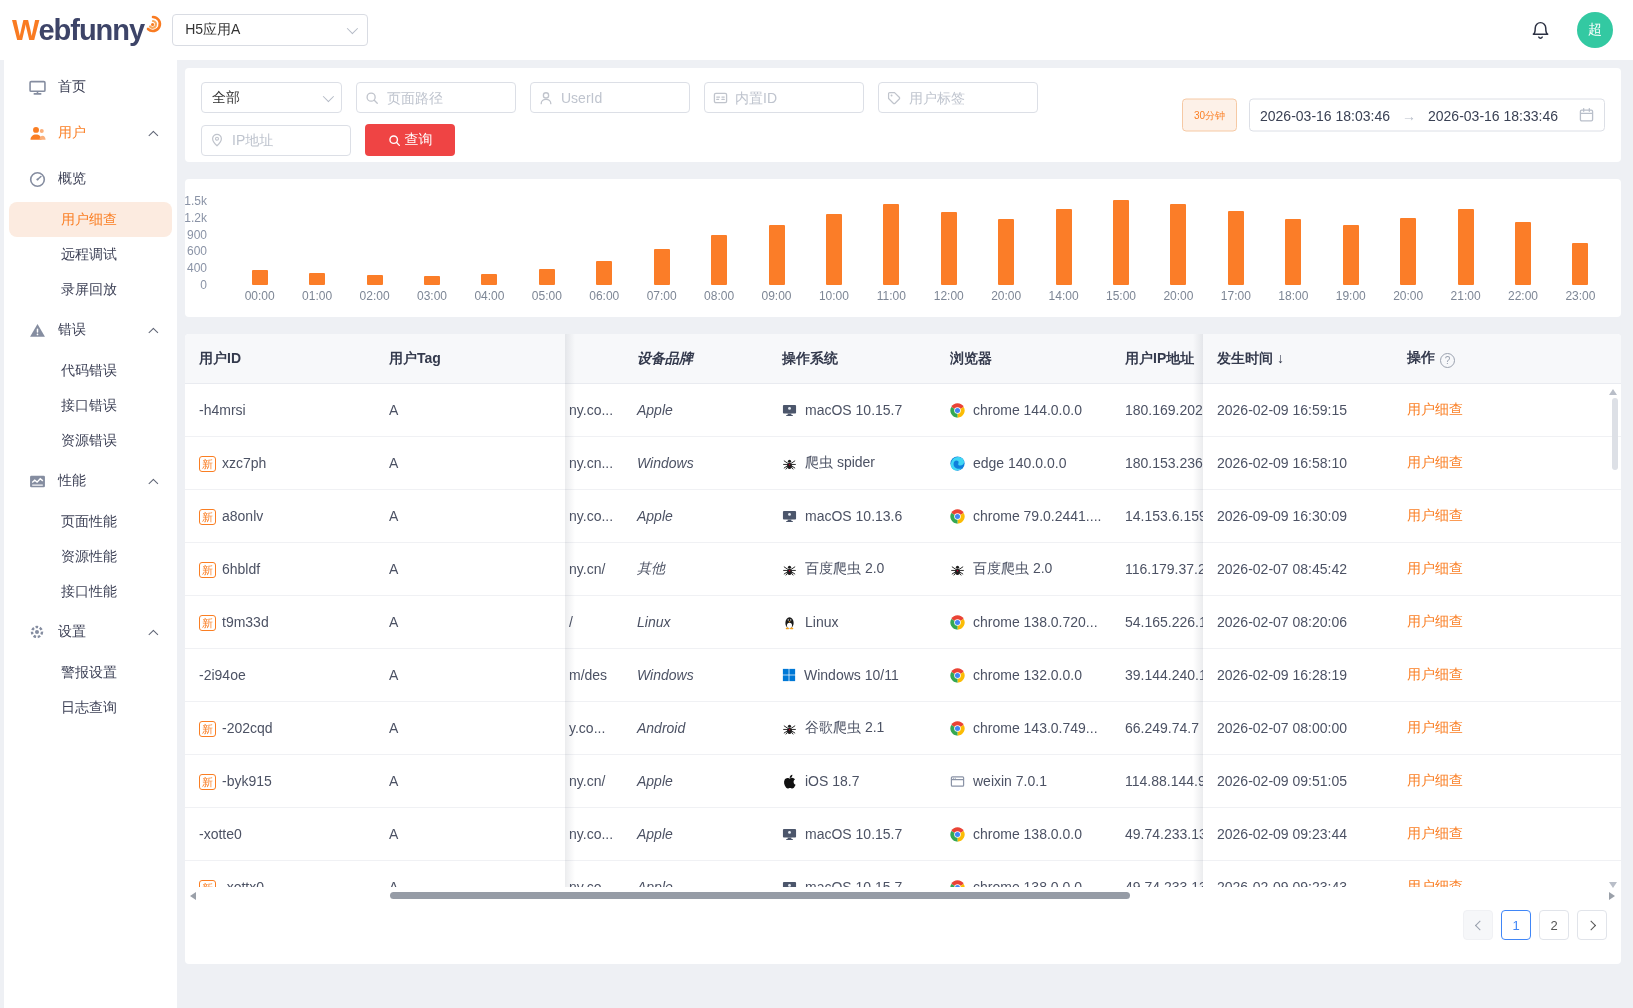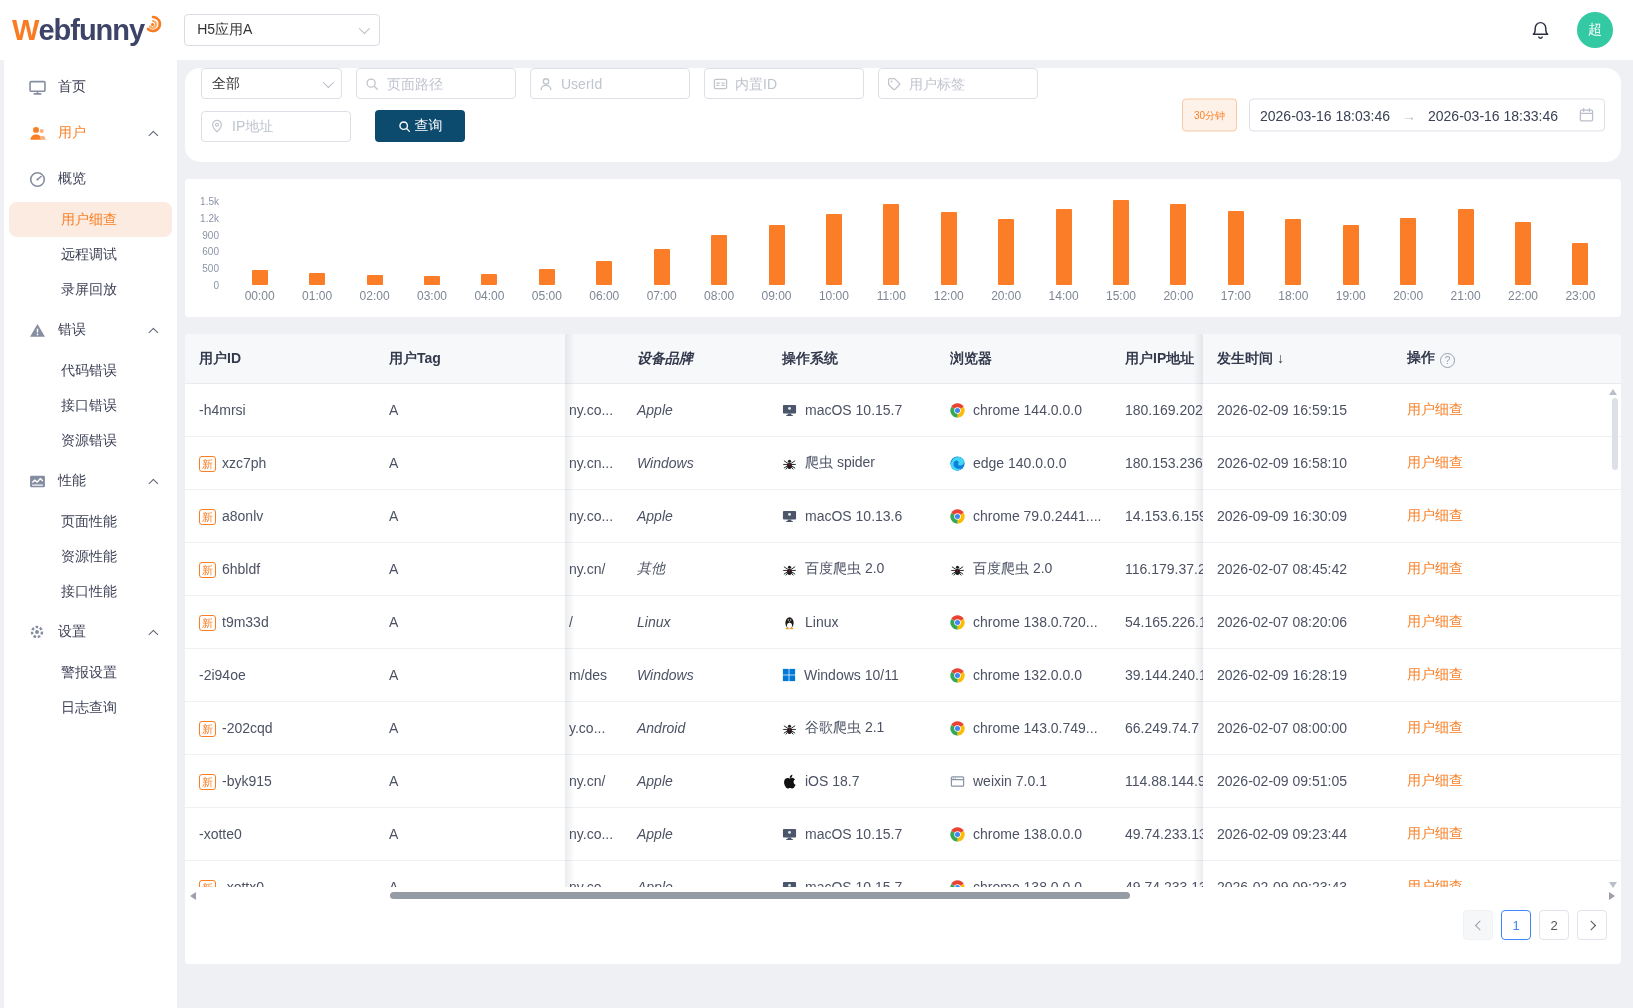--- a/index.html
+++ b/index.html
@@ -6,61 +6,61 @@
   html,body { background:#eef0f4; }
   body { font-family:"Liberation Sans","DejaVu Sans",sans-serif; font-size:14px; color:#3e4257; }
   .app { position:relative; width:1633px; height:1008px; background:#eef0f4; overflow:hidden; }
 
   
   .topbar { position:absolute; top:0; left:0; width:100%; height:60px; background:#fff; display:flex; align-items:center; padding:0 20px 0 12px; z-index:5; }
   .logo { display:flex; align-items:center; font-weight:800; font-size:29px; letter-spacing:-1px; }
   .logo .w { color:#f97b22; }
   .logo .rest { color:#3d4468; }
   .logo svg { margin-left:-4px; margin-top:-14px; }
-  .proj-select { margin-left:18px; width:196px; height:32px; border:1px solid #d9dce3; border-radius:4px; display:flex; align-items:center; padding:0 12px; color:#333; cursor:pointer; background:#fff; }
+  .proj-select { margin-left:6px; width:196px; height:32px; border:1px solid #d9dce3; border-radius:4px; display:flex; align-items:center; padding:0 12px; color:#333; cursor:pointer; background:#fff; }
   .proj-select .caret { margin-left:auto; }
   .caret-down { width:8px; height:8px; border-right:1.5px solid #b4bac6; border-bottom:1.5px solid #b4bac6; transform:rotate(45deg) translateY(-2px); display:inline-block; }
   .top-right { margin-left:auto; display:flex; align-items:center; gap:26px; }
   .avatar { width:36px; height:36px; border-radius:50%; background:#33c9a2; color:#fff; display:flex; align-items:center; justify-content:center; font-size:14px; cursor:pointer; }
 
   
   .sidebar { position:absolute; top:60px; left:4px; bottom:0; width:173px; background:#fff; padding-top:4px; z-index:4; }
   .nav-top { height:46px; display:flex; align-items:center; padding:0 18px 0 25px; gap:12px; cursor:pointer; color:#3e4257; }
   .nav-top .nav-ic { width:17px; height:17px; display:flex; align-items:center; }
   .nav-top.active { color:#fa7e23; }
   .nav-caret { margin-left:auto; width:7px; height:7px; border-left:1.6px solid #5f6575; border-top:1.6px solid #5f6575; transform:rotate(45deg) translateY(3px); }
   .nav-sub { height:35px; display:flex; align-items:center; padding-left:52px; color:#3e4257; cursor:pointer; margin:0 5px; border-radius:8px; }
   .nav-sub.active { background:#fcebe0; color:#fa7e23; }
 
   
   .main { position:absolute; top:60px; left:173px; right:0; bottom:0; padding:8px 12px; }
   .card { background:#fff; border-radius:4px; }
 
   
-  .filter-card { position:relative; height:94px; padding:0 16px;border-radius:15px; }
+  .filter-card { position:relative; height:94px; padding:14px 16px; }
   .frow { display:flex; gap:14px; align-items:center; }
   .frow + .frow { margin-top:11px; }
   .sel { width:141px; height:31px; border:1px solid #dcdfe6; border-radius:4px; display:flex; align-items:center; padding:0 10px; color:#333; cursor:pointer; }
   .sel .caret-down { margin-left:auto; }
   .inp-wrap { position:relative; }
   .inp-wrap svg { position:absolute; left:9px; top:50%; transform:translateY(-50%); }
   .inp { width:160px; height:31px; border:1px solid #dcdfe6; border-radius:4px; padding:0 8px 0 30px; font-size:14px; color:#333; outline:none; font-family:inherit; }
   .inp::placeholder { color:#bfc4ce; }
   .inp.ip { width:150px; }
-  .btn-query { height:32px; width:90px; background:#0c4a6e; border:none; border-radius:4px; color:#fff; font-size:14px; display:flex; align-items:center; justify-content:center; gap:4px; cursor:pointer; font-family:inherit;margin-left:10px; }
+  .btn-query { height:32px; width:90px; background:#ef4444; border:none; border-radius:4px; color:#fff; font-size:14px; display:flex; align-items:center; justify-content:center; gap:4px; cursor:pointer; font-family:inherit; }
   .range-zone { position:absolute; right:16px; top:50%; transform:translateY(-50%); display:flex; align-items:center; gap:12px; }
   .chip { height:33px; padding:0 11px; display:flex; align-items:center; background:#fdf1e8; border:1px solid #f6c9a4; border-radius:4px; color:#fa7e23; font-size:10px; cursor:pointer; }
   .range-box { width:356px; height:33px; border:1px solid #dcdfe6; border-radius:4px; display:flex; align-items:center; padding:0 10px; gap:12px; color:#3a4154; cursor:pointer; }
   .range-box .sep { color:#b9bfca; }
   .range-box svg { margin-left:auto; }
 
   
   .chart-card { position:relative; height:138px; margin-top:17px; }
   .yaxis { position:absolute; left:0; top:10px; width:38px; height:96px; }
-  .yaxis span { position:absolute; right:4px; transform:translateY(50%); font-size:10px; color:#8a93a6;margin-left:22px; }
+  .yaxis span { position:absolute; right:16px; transform:translateY(50%); font-size:12px; color:#8a93a6;margin-left:22px; }
   .plot { position:absolute; left:46px; right:12px; top:12px; height:94px; display:flex; align-items:flex-end; }
   .slot { flex:1; display:flex; justify-content:center; align-items:flex-end; height:100%; position:relative; }
   .bar { width:16px; background:#fb7d28; border-radius:1px; }
   .xlabels { position:absolute; left:46px; right:12px; top:110px; display:flex; }
   .xlabels span { flex:1; text-align:center; font-size:12px; color:#7d8695; }
 
   
   .table-card { position:relative; height:630px; margin-top:17px; overflow:hidden; }
   .trow { display:flex; align-items:center; }
   .c { padding-left:14px; overflow:hidden; white-space:nowrap; flex-shrink:0; }
@@ -289,21 +289,21 @@
               <line x1="5" y1="1.2" x2="5" y2="4" stroke="#b9bfca" stroke-width="1.4" stroke-linecap="round"></line>
               <line x1="11" y1="1.2" x2="11" y2="4" stroke="#b9bfca" stroke-width="1.4" stroke-linecap="round"></line>
             </svg>
         </div>
       </div>
     </section>
 
     <section class="card chart-card">
       <div class="yaxis" id="yaxis">
           <span style="bottom: 0px;">0</span>
-          <span style="bottom: 16.8px;">500</span>
+          <span style="bottom: 16.8px;">400</span>
           <span style="bottom: 33.6px;">600</span>
           <span style="bottom: 50.4px;">900</span>
           <span style="bottom: 67.2px;">1.2k</span>
           <span style="bottom: 84px;">1.5k</span>
         </div>
       <div class="plot" id="plot">
           <div class="slot">
             <div class="bar" style="height: 15px; background: rgb(251, 125, 40);"></div>
           </div>
           <div class="slot">

